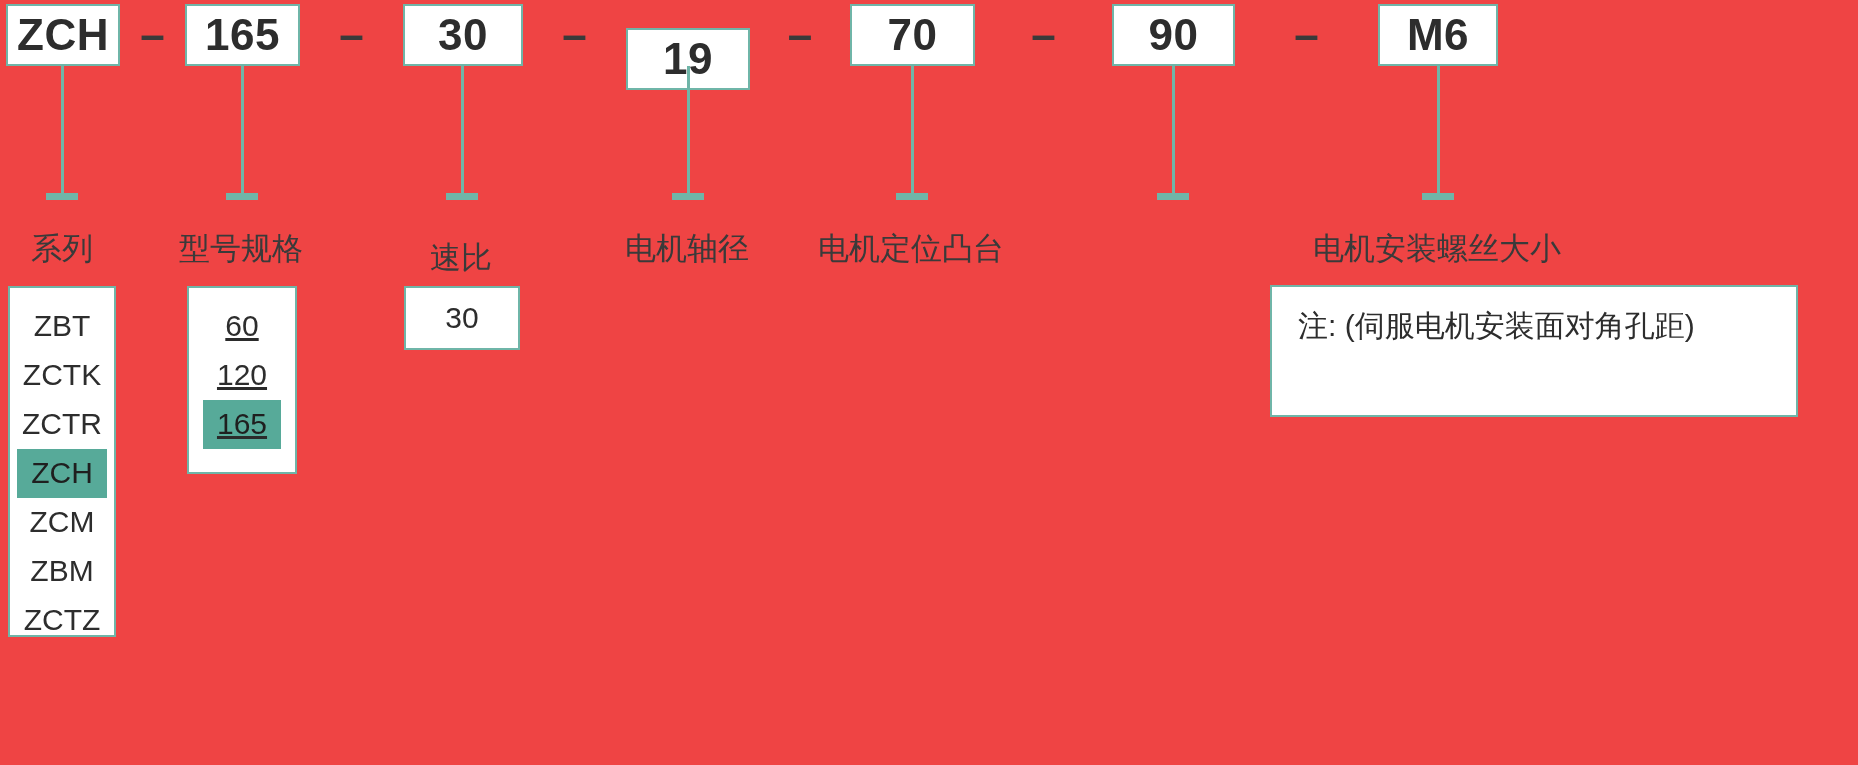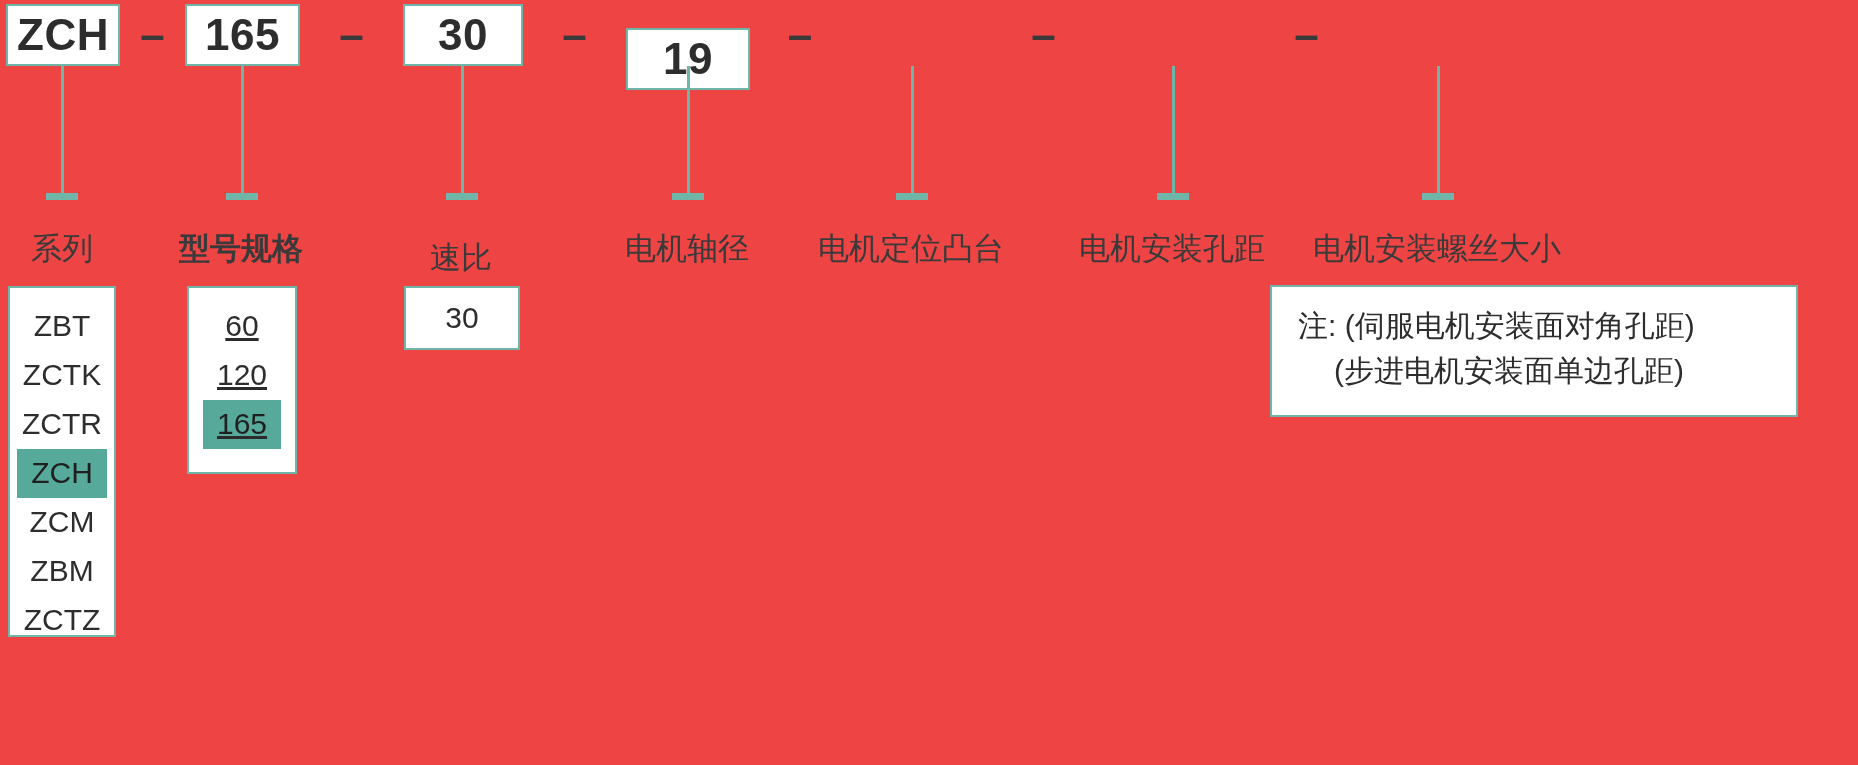--- a/index.html
+++ b/index.html
@@ -132,24 +132,33 @@
   <div class="code-box" style="left:403px; top:4px; width:120px; height:62px;">
     <span>30</span>
   </div>
   <div class="dash" style="left:523px; top:4px; width:103px; height:62px;">–</div>
 
   <div class="code-box" style="left:626px; top:4px; width:124px; height:62px;margin-top:24px;">
     <span>19</span>
   </div>
   <div class="dash" style="left:750px; top:4px; width:100px; height:62px;">–</div>
 
+  <div class="code-box" style="left:850px; top:4px; width:125px; height:62px;">
+    <span>70</span>
+  </div>
   <div class="dash" style="left:975px; top:4px; width:137px; height:62px;">–</div>
 
+  <div class="code-box" style="left:1112px; top:4px; width:123px; height:62px;">
+    <span>90</span>
+  </div>
   <div class="dash" style="left:1235px; top:4px; width:143px; height:62px;">–</div>
 
+  <div class="code-box" style="left:1378px; top:4px; width:120px; height:62px;">
+    <span>M6</span>
+  </div>
 
   <div class="connector" style="left:61px;   top:66px; height:133px;"></div>
   <div class="connector-foot" style="left:46px;   top:193px;"></div>
 
   <div class="connector" style="left:241px;  top:66px; height:133px;"></div>
   <div class="connector-foot" style="left:226px;  top:193px;"></div>
 
   <div class="connector" style="left:461px;  top:66px; height:133px;"></div>
   <div class="connector-foot" style="left:446px;  top:193px;"></div>
 
@@ -159,25 +168,24 @@
   <div class="connector" style="left:911px;  top:66px; height:133px;"></div>
   <div class="connector-foot" style="left:896px;  top:193px;"></div>
 
   <div class="connector" style="left:1172px; top:66px; height:133px;"></div>
   <div class="connector-foot" style="left:1157px; top:193px;"></div>
 
   <div class="connector" style="left:1437px; top:66px; height:133px;"></div>
   <div class="connector-foot" style="left:1422px; top:193px;"></div>
 
   <div class="caption" style="left:0px; top:233px; width:124px;">系列</div>
-  <div class="caption" style="left:148px; top:233px; width:186px;font-weight:bold;">型号规格</div>
+  <div class="caption" style="left:148px; top:233px; width:186px;">型号规格</div>
   <div class="caption" style="left:399px; top:233px; width:124px;margin-top:9px;">速比</div>
   <div class="caption" style="left:786px; top:233px; width:250px;">电机定位凸台</div>
   <div class="caption" style="left:593px; top:233px; width:188px;">电机轴径</div>
-  <div class="caption" style="left:1047px; top:233px; width:250px;">电机安装孔距</div>
   <div class="caption" style="left:1296px; top:233px; width:282px;">电机安装螺丝大小</div>
 
   <div class="opt-box" style="left:8px; top:286px; width:108px; height:351px;">
     <div class="opt-item">ZBT</div>
     <div class="opt-item">ZCTK</div>
     <div class="opt-item">ZCTR</div>
     <div class="opt-item selected">ZCH</div>
     <div class="opt-item">ZCM</div>
     <div class="opt-item">ZBM</div>
     <div class="opt-item">ZCTZ</div>
@@ -188,16 +196,15 @@
     <div class="opt-item">120</div>
     <div class="opt-item selected">165</div>
   </div>
 
   <div class="opt-box" style="left:404px; top:286px; width:116px; height:64px; justify-content:center; padding:0;">
     <div class="opt-item">30</div>
   </div>
 
   <div class="note-box" style="left:1270px; top:285px; width:528px; height:132px;">
     <div class="note-line">注: (伺服电机安装面对角孔距)</div>
-    <div class="note-line indented">(步进电机安装面单边孔距)</div>
   </div>
 
 </div>
 
 </body></html>

